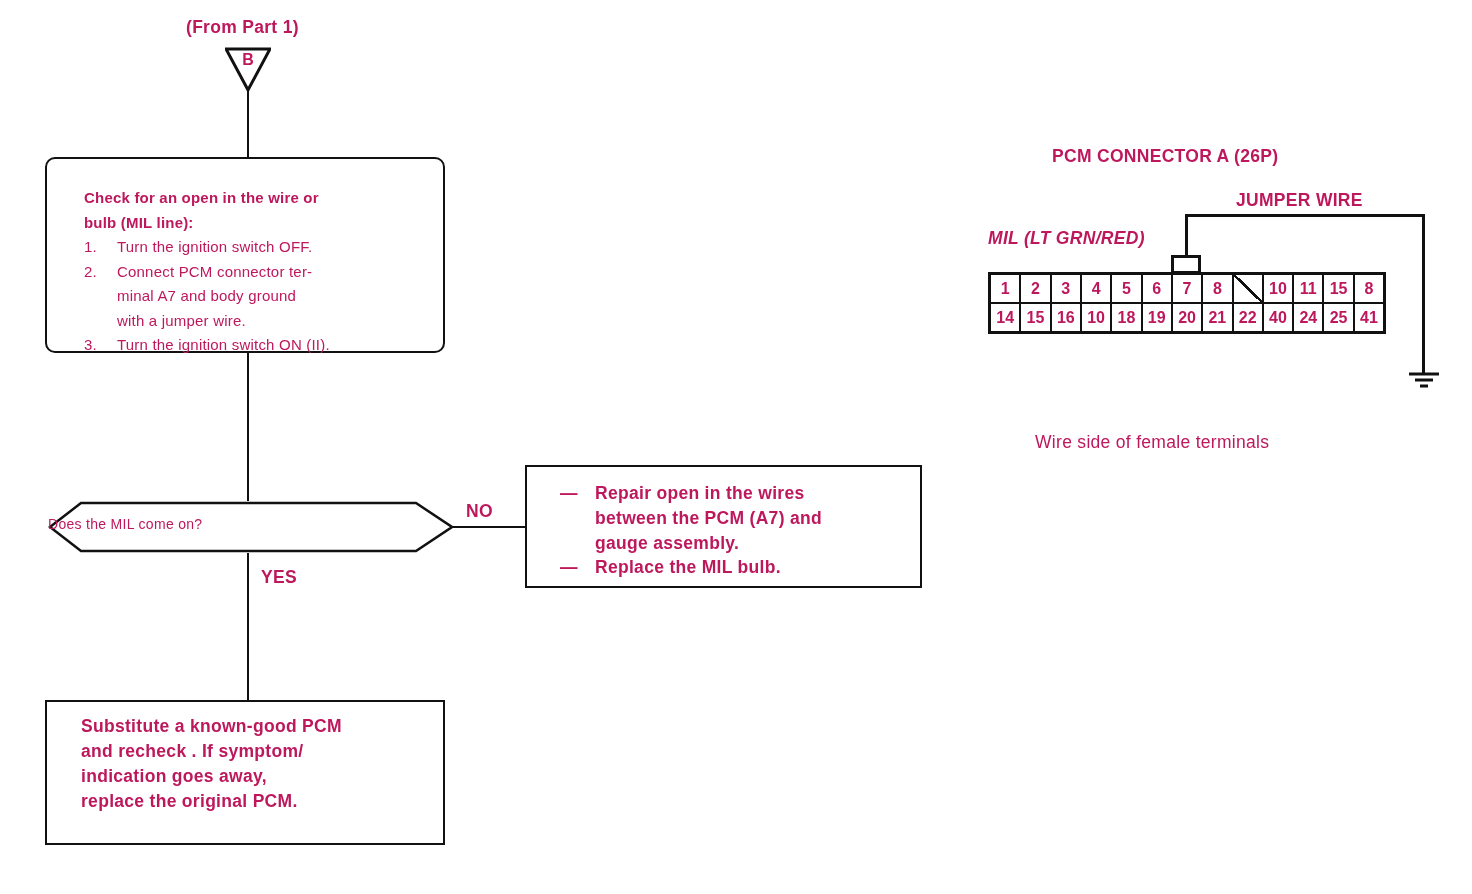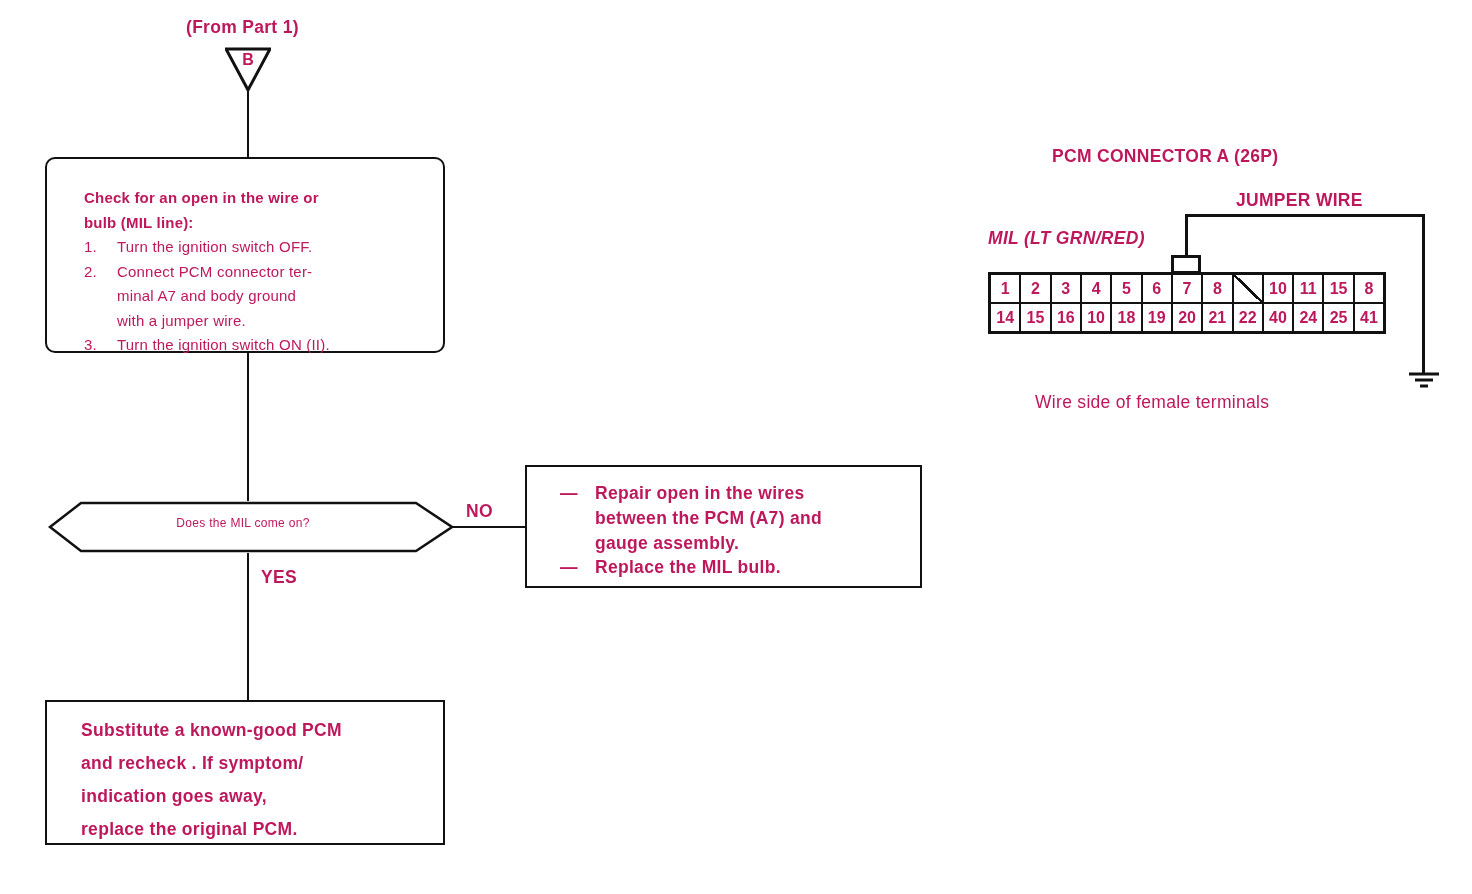--- a/index.html
+++ b/index.html
@@ -17,32 +17,32 @@
   
   .check-box{left:45px;top:157px;width:400px;height:196px;padding:27px 6px 0 37px;
              font-size:15px;line-height:24.5px;letter-spacing:.2px;border-radius:10px;}
   .check-box .heading{font-weight:700;}
   .step{display:flex;}
   .step .num{width:33px;flex:0 0 33px;}
   .step .txt{white-space:pre-line;}
 
   
   .hex-svg{left:48px;top:501px;width:406px;height:52px;}
-  .question{left:40px;top:516px;width:406px;text-align:center;font-size:12px;letter-spacing:.3px;}
+  .question{left:48px;top:516px;width:406px;text-align:left;font-size:14px;letter-spacing:.3px;}
 
   
   .no-box{left:525px;top:465px;width:397px;height:123px;padding:14px 4px 0 33px;
           font-size:17.5px;font-weight:700;line-height:24.8px;letter-spacing:.3px;}
   .no-item{display:flex;}
   .no-item .dash{width:35px;flex:0 0 35px;}
   .no-item .txt{white-space:pre-line;}
 
   
   .yes-box{left:45px;top:700px;width:400px;height:145px;padding:12px 4px 0 34px;
-           font-size:17.5px;font-weight:700;line-height:33px;letter-spacing:.3px;}
+           font-size:17.5px;font-weight:700;line-height:25px;letter-spacing:.3px;}
 
   
   .connector{position:absolute;left:988px;top:272px;width:398px;border:3px solid #111;
              background:#fff;box-sizing:border-box;}
   .conn-row{display:flex;height:27px;}
   .conn-row.top{border-bottom:2px solid #111;}
   .conn-cell{flex:1;display:flex;align-items:center;justify-content:center;
              font-size:16px;font-weight:700;border-right:2px solid #111;box-sizing:border-box;}
   .conn-cell:last-child{border-right:none;}
   .conn-cell.slash{background:linear-gradient(to top right,
@@ -161,15 +161,15 @@
         <div class="conn-cell">41</div>
       </div>
   </div>
 
   <svg class="abs" style="left:1406px;top:372px;" width="36" height="20">
     <line x1="3" y1="2" x2="33" y2="2" stroke="#111" stroke-width="3"></line>
     <line x1="9" y1="8" x2="27" y2="8" stroke="#111" stroke-width="3"></line>
     <line x1="14" y1="14" x2="22" y2="14" stroke="#111" stroke-width="3"></line>
   </svg>
 
-  <div class="lbl" style="left:1035px;top:392px;">Wire side of female terminals</div>
+  <div class="lbl" style="left:1035px;top:432px;">Wire side of female terminals</div>
 
 </div>
 
 </body></html>

